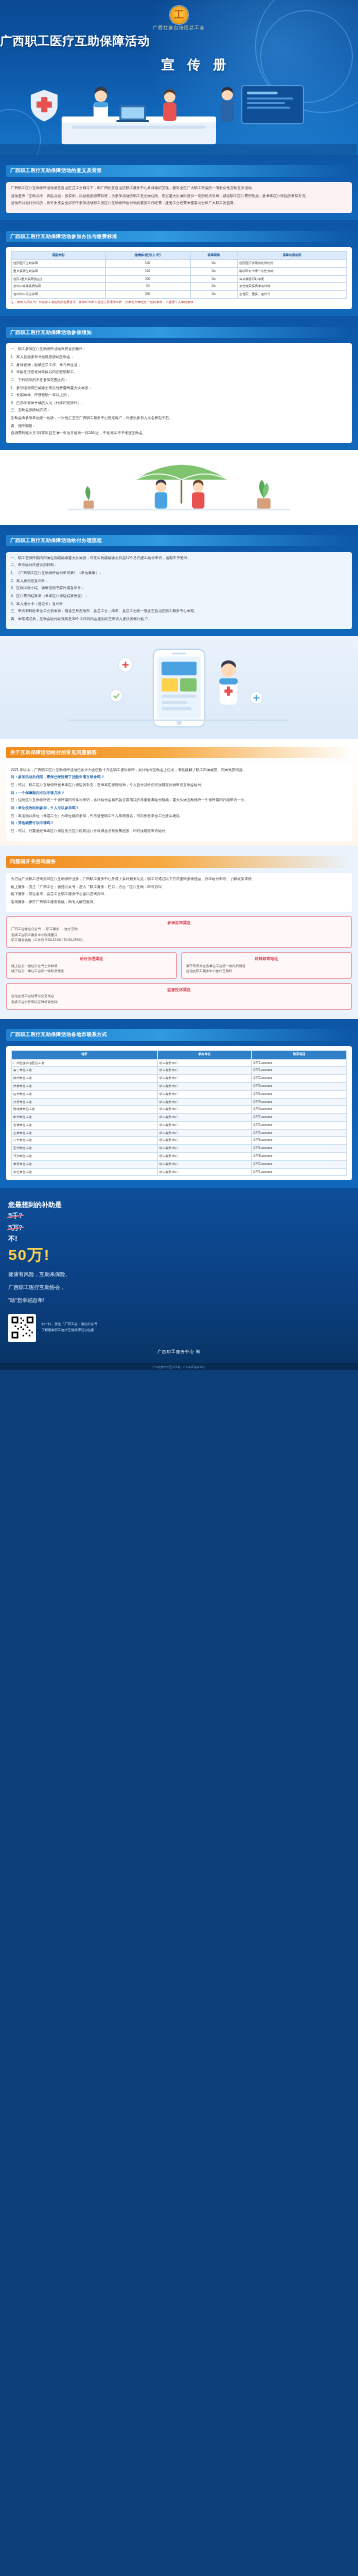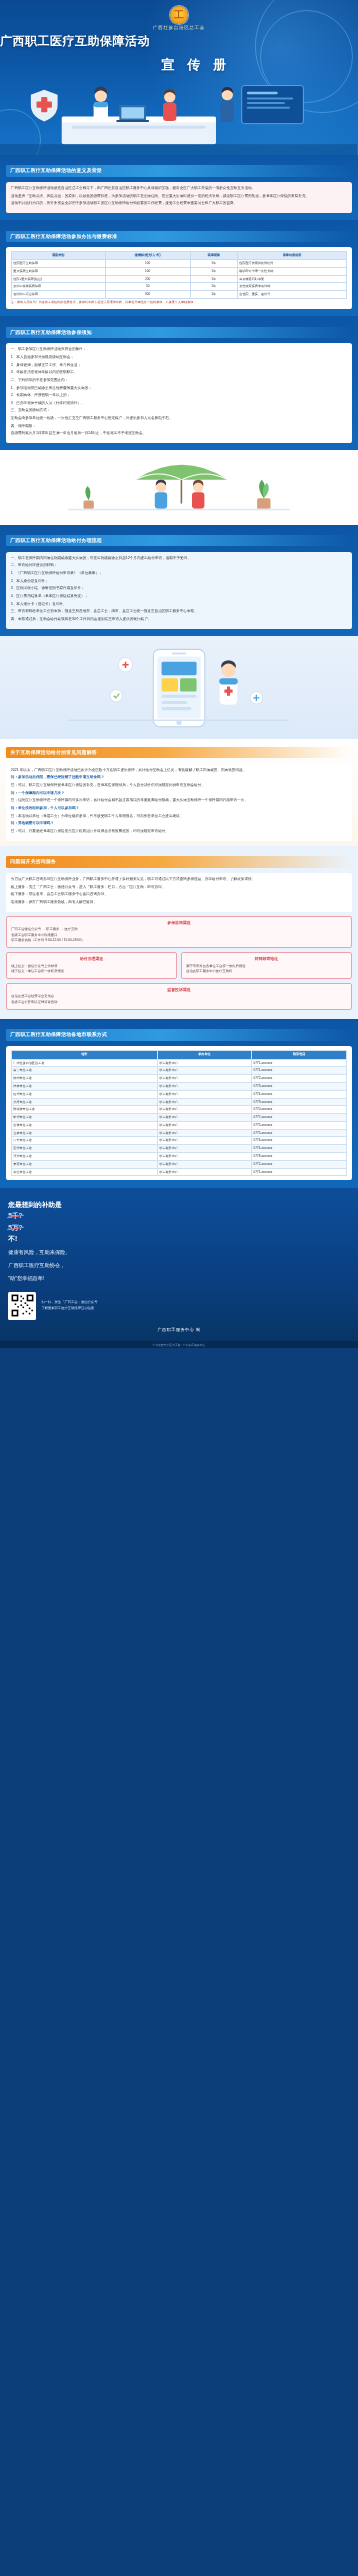--- a/index.html
+++ b/index.html
@@ -521,20 +521,21 @@
         </tbody>
       </table>
     </div>
   </div>
 
   <div class="footer">
     <div class="q">您最想到的补助是</div>
     <div class="q"><span class="strike">5千?</span></div>
     <div class="q"><span class="strike">5万?</span></div>
     <div class="q">不!</div>
+    <div class="big">50万!</div>
     <div class="sub">健康有风险，互助来保险。</div>
     <div class="sub">广西职工医疗互助协会，</div>
     <div class="sub">"助"您幸福百年!</div>
 
     <div class="qrrow">
       <div class="qr">
         <svg viewBox="0 0 48 48" width="25" height="25">
           <rect width="48" height="48" fill="#fff"></rect>
           <rect x="3" y="3" width="13" height="13" fill="#000"></rect>
             <rect x="6" y="6" width="7" height="7" fill="#fff"></rect>

